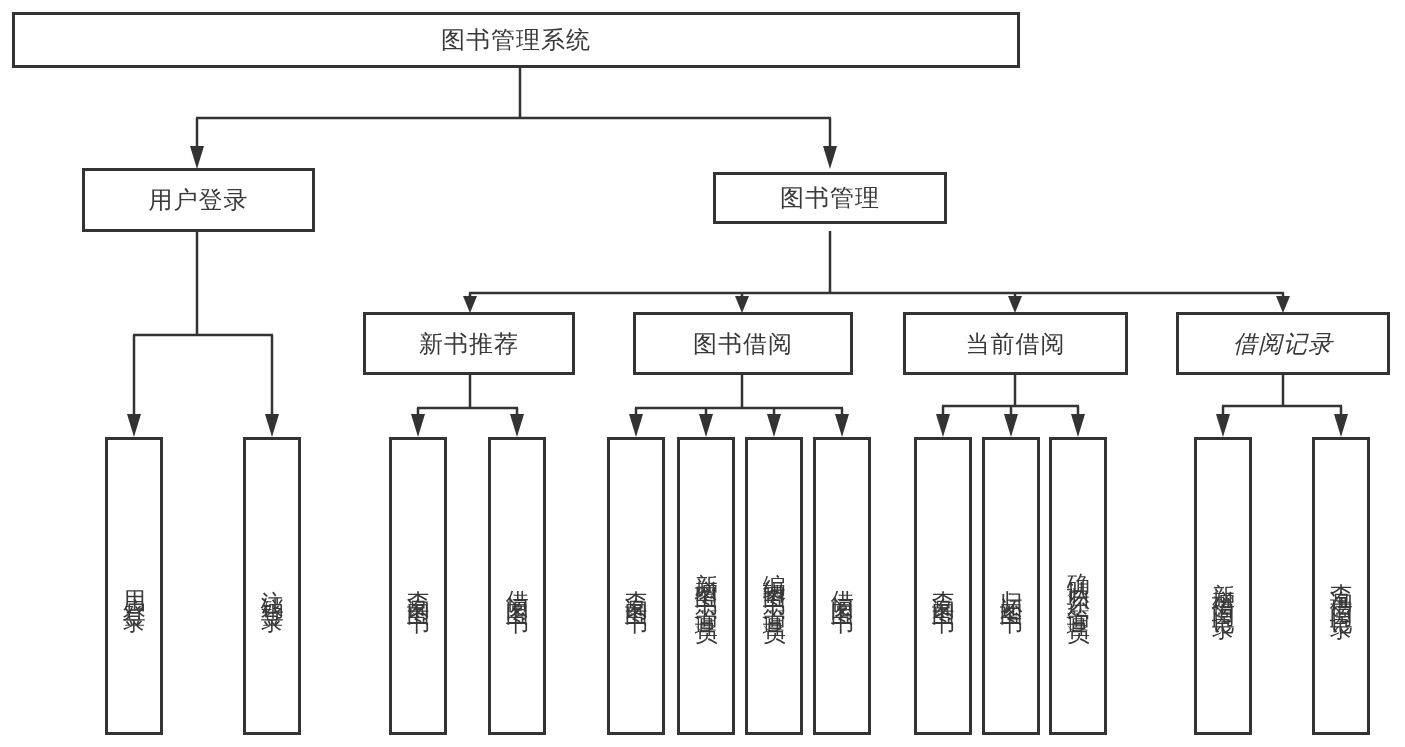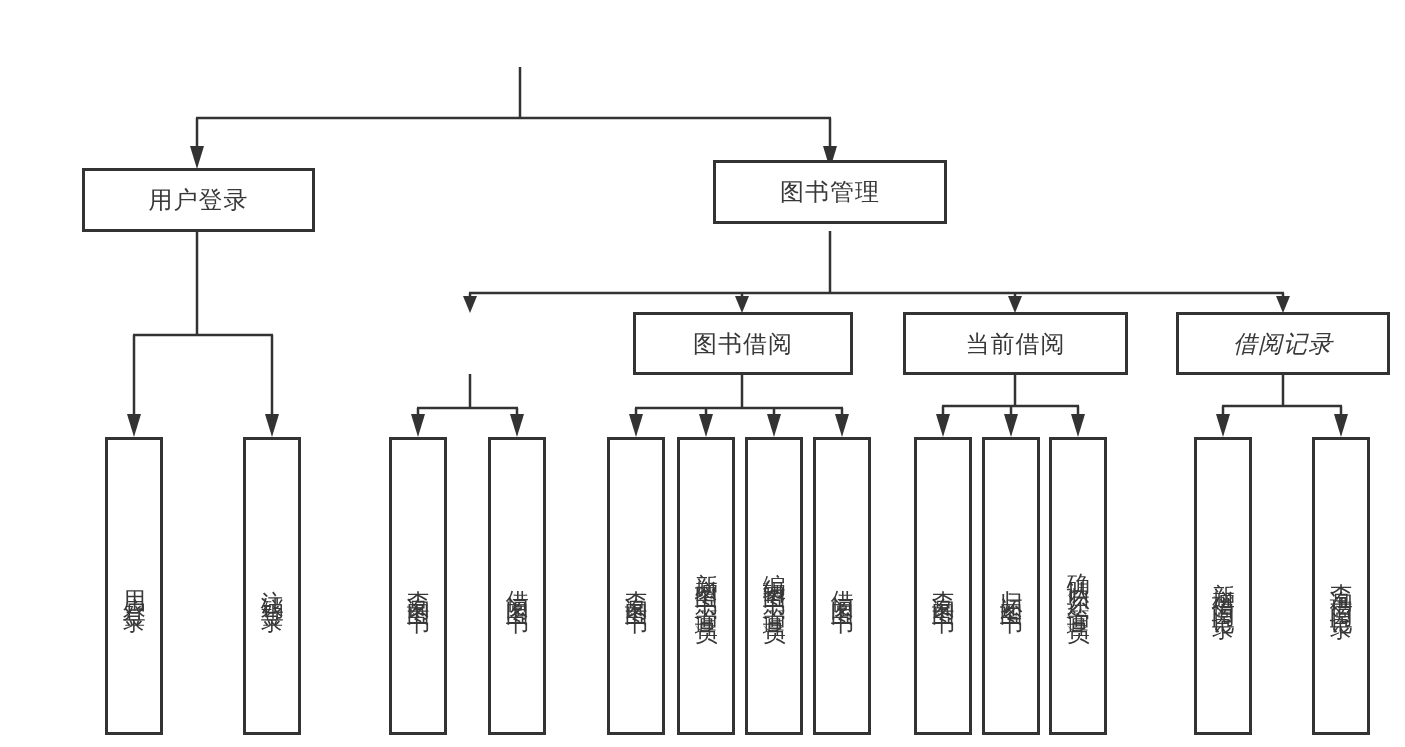--- a/index.html
+++ b/index.html
@@ -99,24 +99,26 @@
       <polygon points="699,414 713,414 706,437" fill="#333333"></polygon>
       <polygon points="767,414 781,414 774,437" fill="#333333"></polygon>
       <polygon points="835,414 849,414 842,437" fill="#333333"></polygon>
       <polygon points="936,414 950,414 943,437" fill="#333333"></polygon>
       <polygon points="1004,414 1018,414 1011,437" fill="#333333"></polygon>
       <polygon points="1071,414 1085,414 1078,437" fill="#333333"></polygon>
       <polygon points="1216,414 1230,414 1223,437" fill="#333333"></polygon>
       <polygon points="1334,414 1348,414 1341,437" fill="#333333"></polygon>
     </svg>
 
+  <div class="hbox" style="left:12px;top:12px;width:1008px;height:56px;">图书管理系统</div>
 
   <div class="hbox" style="left:82px;top:168px;width:233px;height:64px;">用户登录</div>
-  <div class="hbox" style="left:713px;top:160px;width:234px;height:64px;">图书管理</div>
+  <div class="hbox" style="left:713px;top:172px;width:234px;height:52px;">图书管理</div>
 
+  <div class="hbox" style="left:363px;top:312px;width:212px;height:63px;">新书推荐</div>
   <div class="hbox" style="left:633px;top:312px;width:220px;height:63px;">图书借阅</div>
   <div class="hbox" style="left:903px;top:312px;width:225px;height:63px;">当前借阅</div>
   <div class="hbox" style="left:1176px;top:312px;width:214px;height:63px;font-style:italic;">借阅记录</div>
 
   <div class="vbox" style="left:105px;">用户登录</div>
   <div class="vbox" style="left:243px;">注销登录</div>
 
   <div class="vbox" style="left:389px;">查询图书</div>
   <div class="vbox" style="left:488px;">借阅图书</div>
 

